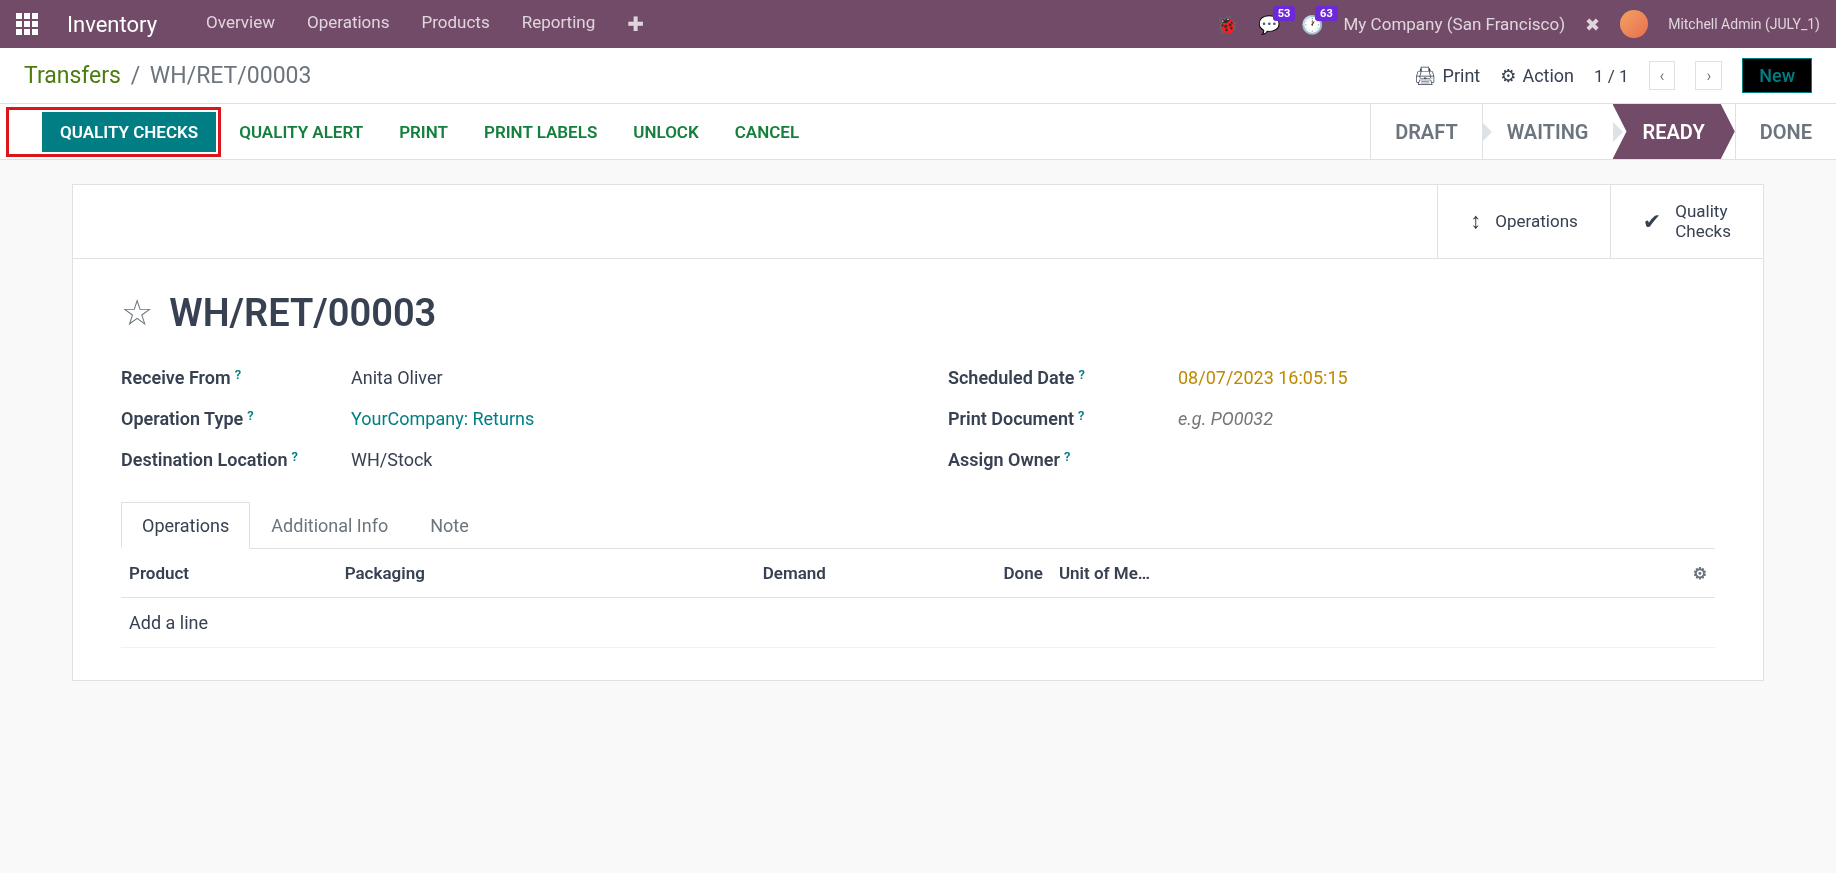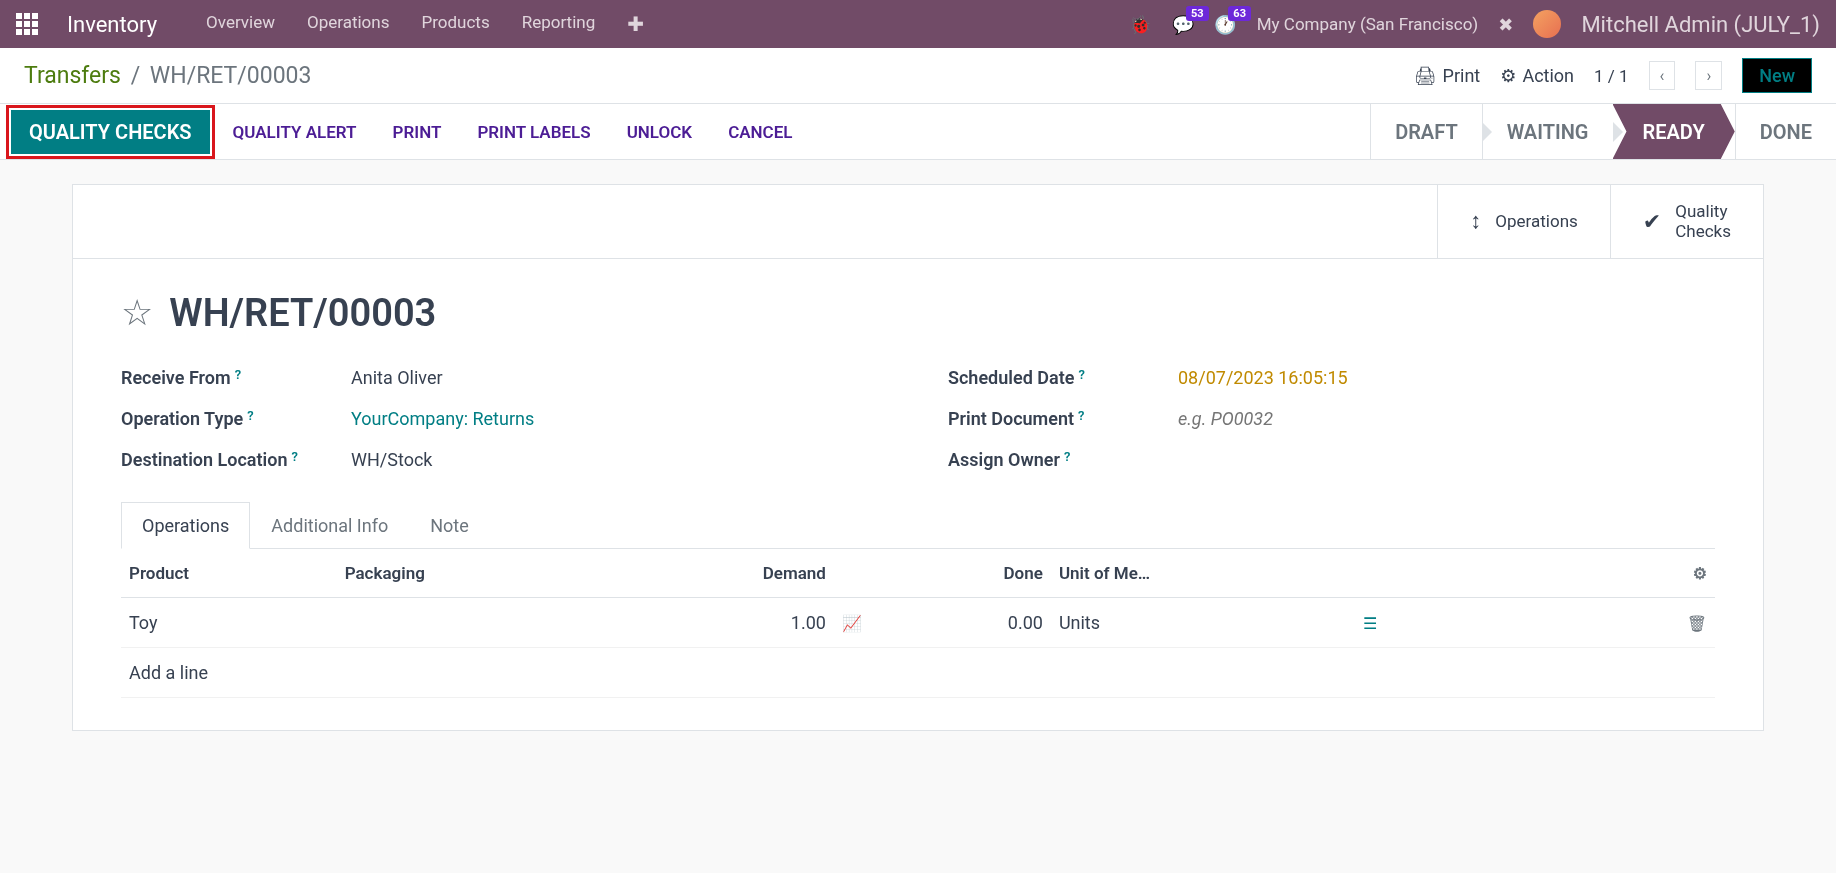--- a/index.html
+++ b/index.html
@@ -67,21 +67,21 @@
 }
 .company { font-size: 17px; color: #e0d5dc; cursor: pointer; }
 .tools-icon { font-size: 18px; color: #e0d5dc; cursor: pointer; }
 .avatar {
   width: 28px;
   height: 28px;
   border-radius: 50%;
   background: linear-gradient(135deg, #f4a261, #e76f51);
   display: inline-block;
 }
-.username { font-size: 22px; color: #e0d5dc; }
+.username { font-size: 14px; color: #e0d5dc; }
 
 .subheader {
   background: white;
   border-bottom: 1px solid #dee2e6;
   height: 56px;
   display: flex;
   align-items: center;
   padding: 0 24px;
 }
 .breadcrumb {
@@ -134,28 +134,29 @@
 .highlighted-btn {
   border: 3px solid #d9161c;
   padding: 2px;
   margin-left: 6px;
 }
 .primary-btn {
   background: #017e84;
   color: white;
   border: none;
   padding: 10px 18px;
-  font-size: 20px;
-  font-weight: 600;
-  cursor: pointer;
+  font-size: 17px;
+  font-weight: 600;
+  cursor: pointer;
+  margin-left: 31px;
 }
 .secondary-btn {
   background: none;
   border: none;
-  color: #4c1d95;
+  color: #15803d;
   font-size: 17px;
   font-weight: 600;
   padding: 10px 18px;
   cursor: pointer;
 }
 .statusbar {
   display: flex;
   margin-left: auto;
   height: 100%;
   align-items: stretch;
@@ -476,30 +477,19 @@
             <th style="width:60px;"></th>
             <th class="right">Done</th>
             <th>Unit of Me…</th>
             <th style="width:60px;"></th>
             <th style="width:260px;"></th>
             <th style="width:40px;text-align:right"><span class="settings-icon">⚙</span></th>
           </tr>
         </thead>
         <tbody>
           <tr>
-            <td>Toy</td>
-            <td></td>
-            <td class="right">1.00</td>
-            <td><span class="forecast-icon">📈</span></td>
-            <td class="right">0.00</td>
-            <td>Units</td>
-            <td><span class="list-icon">☰</span></td>
-            <td></td>
-            <td style="text-align:right"><span class="delete-icon">🗑</span></td>
-          </tr>
-          <tr>
             <td colspan="9" class="add-line">Add a line</td>
           </tr>
         </tbody>
       </table>
     </div>
   </div>
 </div>
 
 </body></html>

